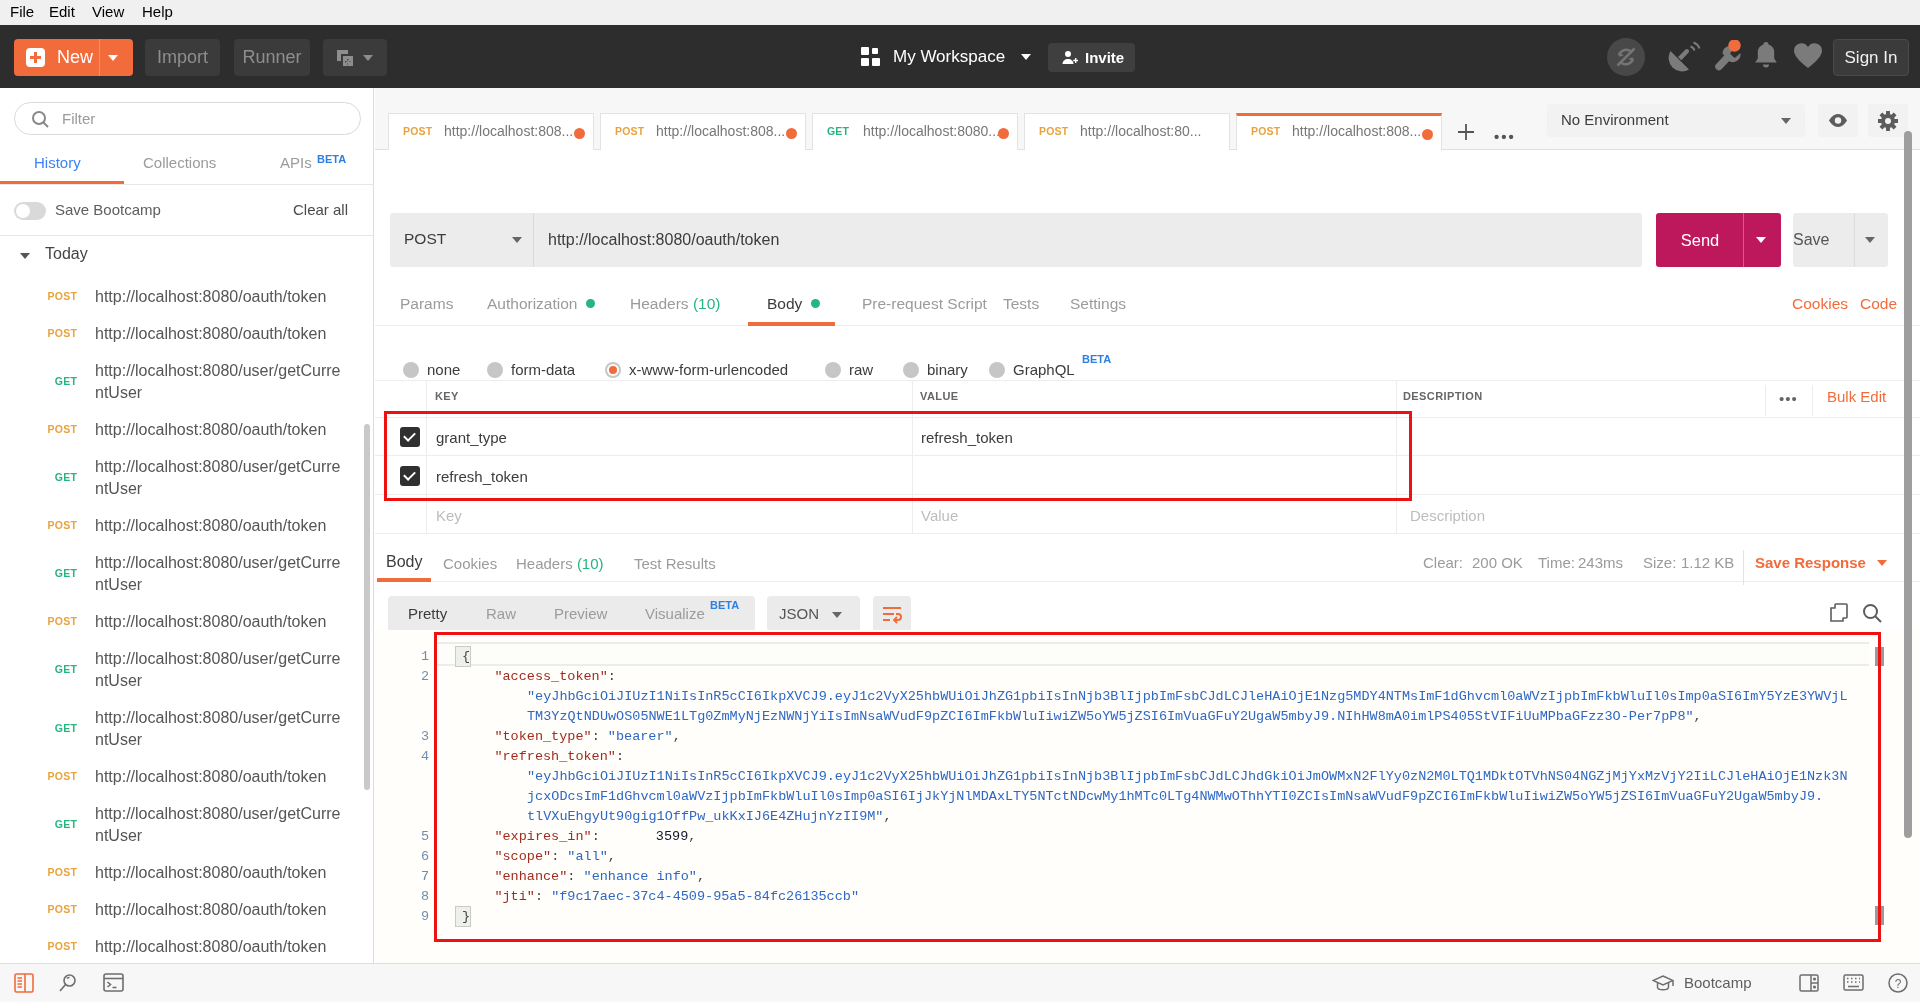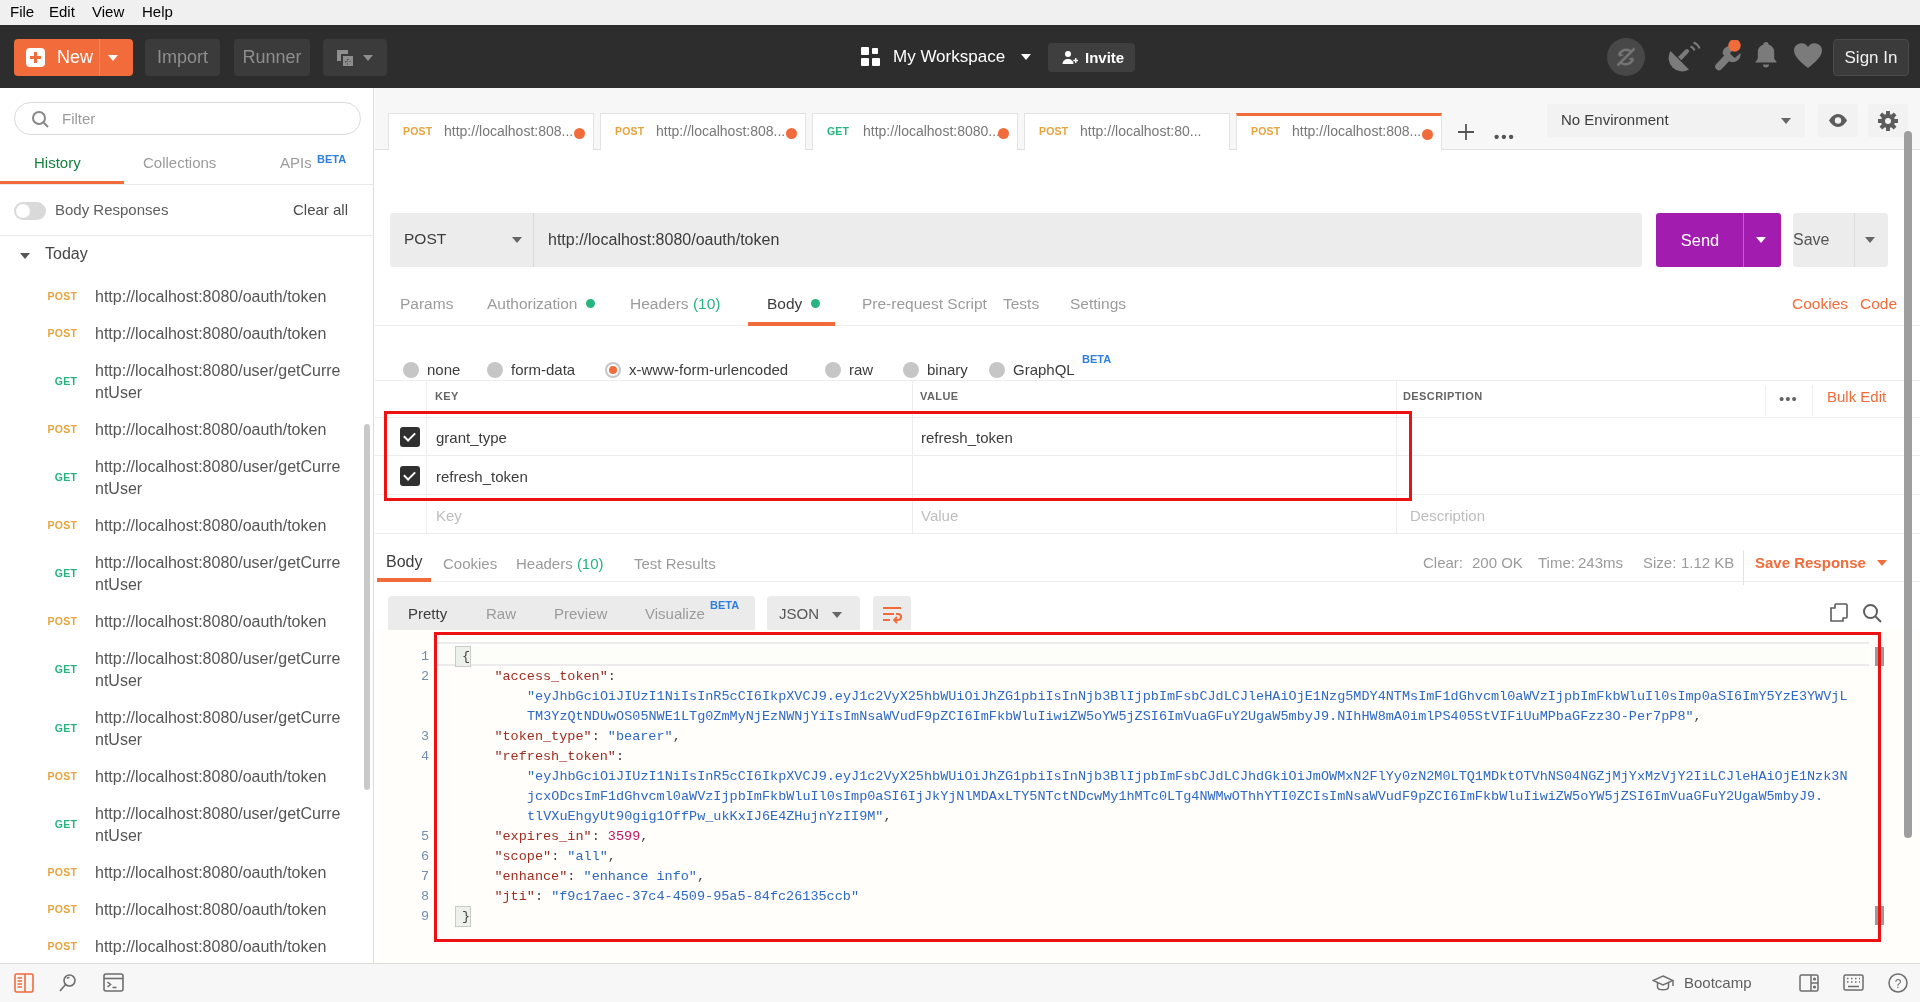--- a/index.html
+++ b/index.html
@@ -68,21 +68,21 @@
 .rtab .dot { position:absolute; right:8px; top:14px; width:11px; height:11px; border-radius:6px; background:#f26b3a; }
 .rtab.active { border-top:3px solid #f26b3a; height:38px; border-bottom:1px solid #fff; }
 #envbox { position:absolute; left:1172px; top:16px; width:258px; height:33px; background:#f2f2f2; border-radius:3px; font-size:15px; color:#3c3c3c; }
 .sqbtn { position:absolute; top:16px; width:40px; height:33px; background:#f2f2f2; border-radius:3px; }
 #hdrrow { position:absolute; left:0; top:62px; width:1545px; height:50px; background:#fff; border-bottom:1px solid #ededed; }
 #hdrrow .title { position:absolute; left:14px; top:15px; font-size:17.5px; color:#3c3c3c; }
 #hdrrow .comments { position:absolute; left:1401px; top:17px; font-size:15px; color:#f0a183; }
 #urlrow { position:absolute; left:0; top:112px; width:1545px; height:62px; }
 #methodsel { position:absolute; left:15px; top:13px; width:143px; height:54px; background:#ececec; border-radius:3px 0 0 3px; }
 #urlinput { position:absolute; left:158px; top:13px; width:1109px; height:54px; background:#ececec; border-left:1px solid #d9d9d9; border-radius:0 3px 3px 0; font-size:16px; color:#3c3c3c; line-height:54px; padding-left:14px; }
-#sendbtn { position:absolute; left:1281px; top:13px; width:125px; height:54px; background:#a21caf; border-radius:3px; }
+#sendbtn { position:absolute; left:1281px; top:13px; width:125px; height:54px; background:#be185d; border-radius:3px; }
 #sendbtn .t { position:absolute; left:0; top:0; width:88px; text-align:center; line-height:54px; color:#fff; font-size:16.5px; }
 #sendbtn .sep { position:absolute; left:87px; top:0; width:1px; height:54px; background:rgba(255,255,255,.3); }
 #savebtn { position:absolute; left:1418px; top:13px; width:95px; height:54px; background:#ececec; border-radius:3px; }
 #savebtn .t { position:absolute; left:0; top:0; width:61px; text-align:left; line-height:54px; color:#555; font-size:16px; }
 #savebtn .sep { position:absolute; left:61px; top:0; width:1px; height:54px; background:#dcdcdc; }
 #reqtabs { position:absolute; left:0; top:174px; width:1545px; height:64px; border-bottom:1px solid #ededed; font-size:15.5px; color:#9b9b9b; }
 #reqtabs span.itm { position:absolute; top:33px; }
 .gdot { display:inline-block; width:9px; height:9px; border-radius:5px; background:#26b47f; vertical-align:1px; }
 #body-underline { position:absolute; left:373px; top:60px; width:87px; height:4px; background:#f26b3a; }
 #radios { position:absolute; left:0; top:238px; width:1545px; height:48px; font-size:15px; color:#3c3c3c; }
@@ -114,21 +114,21 @@
 #pillbox { position:absolute; left:13px; top:14px; width:367px; height:36px; background:#ebebeb; border-radius:4px; font-size:15px; color:#9b9b9b; }
 #pillbox span { position:absolute; top:9px; }
 #jsonbox { position:absolute; left:392px; top:14px; width:93px; height:36px; background:#ebebeb; border-radius:4px; font-size:15px; color:#555; }
 #wrapbtn { position:absolute; left:498px; top:14px; width:38px; height:36px; background:#ebebeb; border-radius:4px; }
 
 #codearea { position:absolute; left:0; top:542px; width:1545px; height:333px; background:#fffefb; font-family:"Liberation Mono", monospace; font-size:13.5px; line-height:20px; }
 .lnum { position:absolute; left:21px; width:33px; text-align:right; color:#728eac; }
 .cline { position:absolute; left:87px; white-space:pre; color:#333; }
 .j-key { color:#a02c22; }
 .j-str { color:#2e68c5; }
-.j-num { color:#be185d; }
+.j-num { color:#0f172a;margin-left:48px; }
 .j-pun { color:#444; }
 #activeline { position:absolute; left:59px; top:12px; width:1435px; height:24px; border-top:2px solid #ececec; border-bottom:2px solid #ececec; background:#fdfdfa; }
 .bracebox { position:absolute; width:16px; height:21px; background:#eef0ec; border:1px solid #c9ccc4; }
 .cm-mark { position:absolute; width:9px; height:19px; background:#9a9a9a; }
 #winscroll { position:absolute; left:1904px; top:131px; width:8px; height:707px; background:#9e9e9e; border-radius:4px; z-index:60; }
 svg.ic { display:block; }
 </style>
 </head>
 <body>
 <div id="stage">
@@ -208,29 +208,29 @@
   <div id="signin">Sign In</div>
 </div>
 <div id="sidebar">
   <div id="filterbox">
     <svg class="ic" style="position:absolute;left:16px;top:7px" width="19" height="19" viewBox="0 0 19 19">
           <circle cx="8" cy="8" r="6" fill="none" stroke="#888" stroke-width="2"></circle>
           <path d="M12.5 12.5 L17 17" stroke="#888" stroke-width="2"></path>
         </svg>
     <span class="ph">Filter</span>
   </div>
-  <span class="sgtab" style="left:34px;color:#15803d">History</span>
+  <span class="sgtab" style="left:34px;color:#3b82f6">History</span>
   <span class="sgtab" style="left:143px">Collections</span>
   <span class="sgtab" style="left:280px">APIs</span>
   <span style="position:absolute;left:317px;top:65px;font-size:11px;font-weight:bold;color:#2f7fe0">BETA</span>
   <div id="sg-underline"></div>
   <div id="sg-border"></div>
   <div id="saverow">
     <div id="toggle"></div>
-    <span class="t1">Body Responses</span>
+    <span class="t1">Save Bootcamp</span>
     <span class="t2">Clear all</span>
   </div>
   <div id="histdivider"></div>
   <div id="todayrow">
         <div class="tri"></div>
         <span class="tt">Today</span>
       </div>
   <div id="histlist">
 <div class="hrow s">
           <span class="badge b-post">POST</span>

